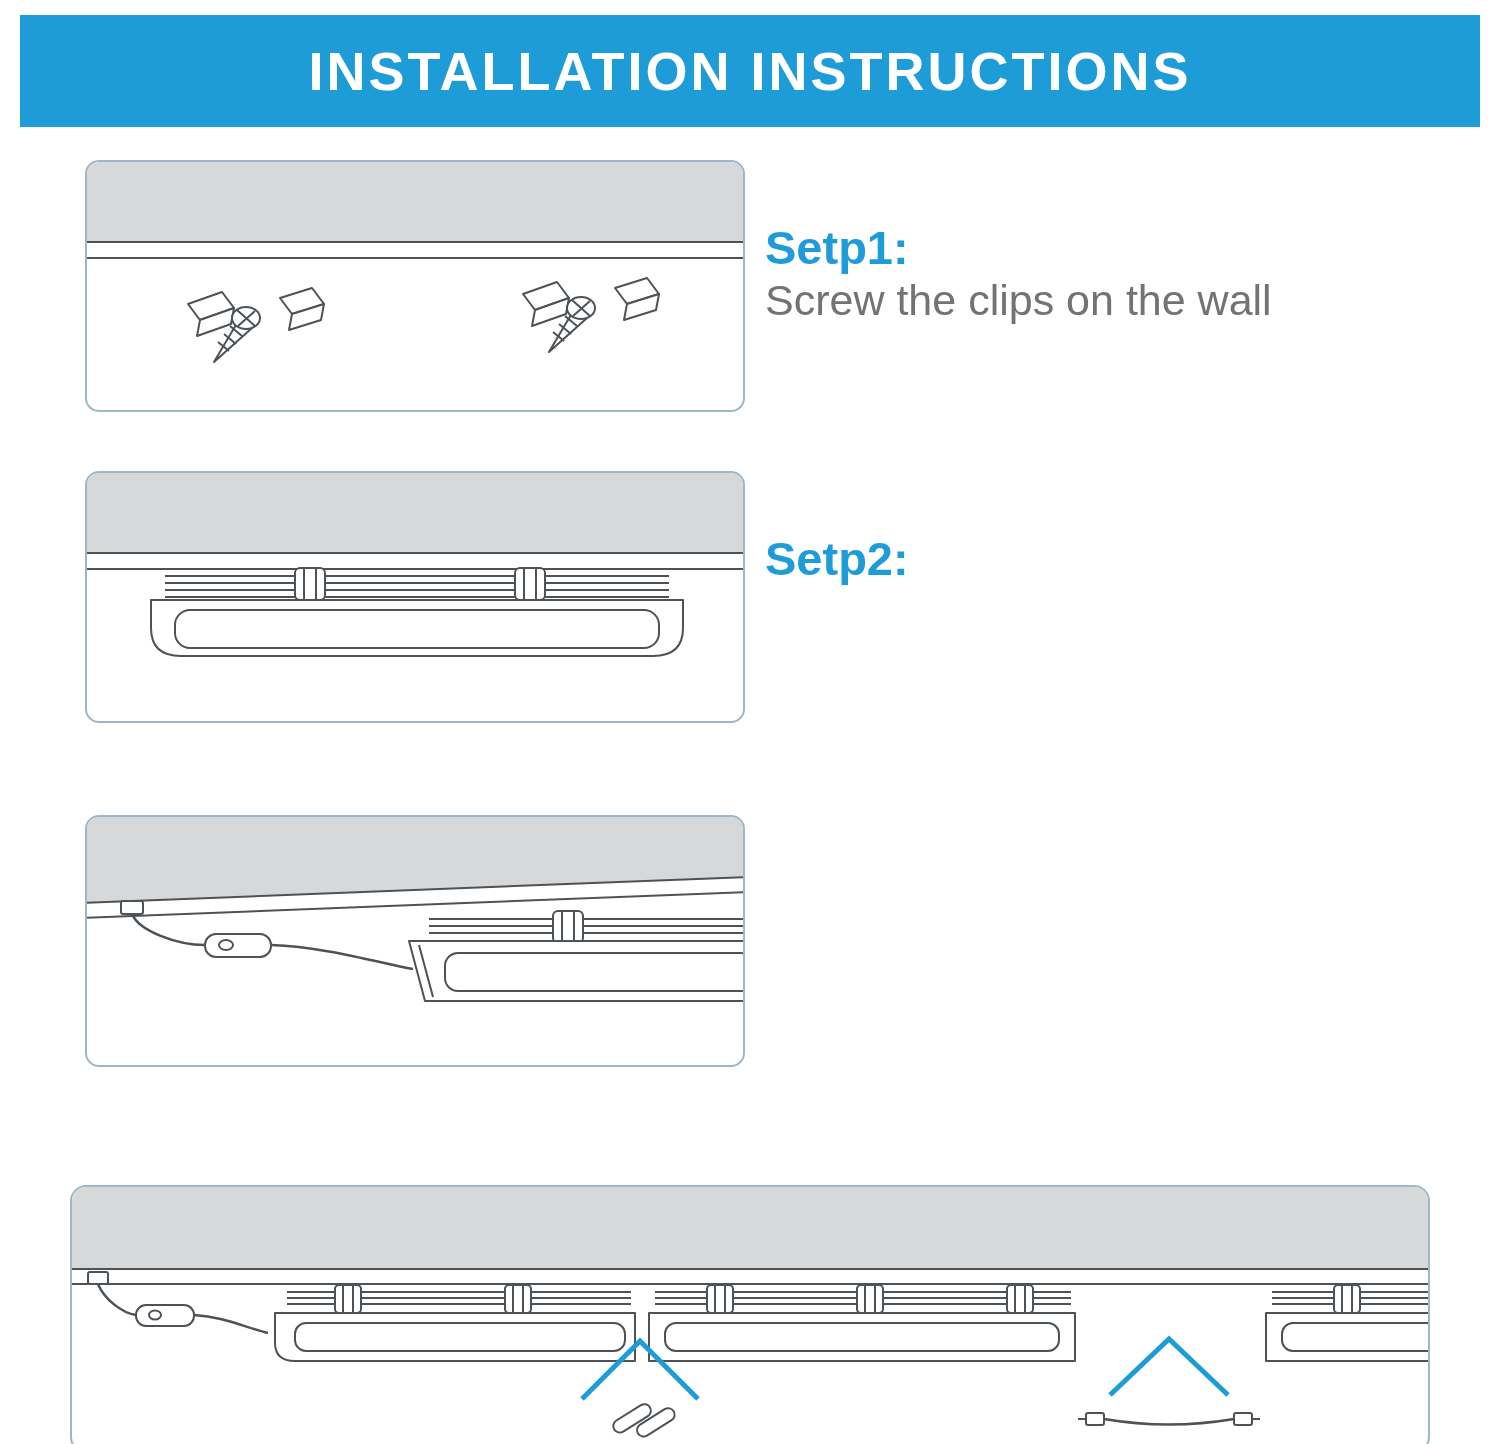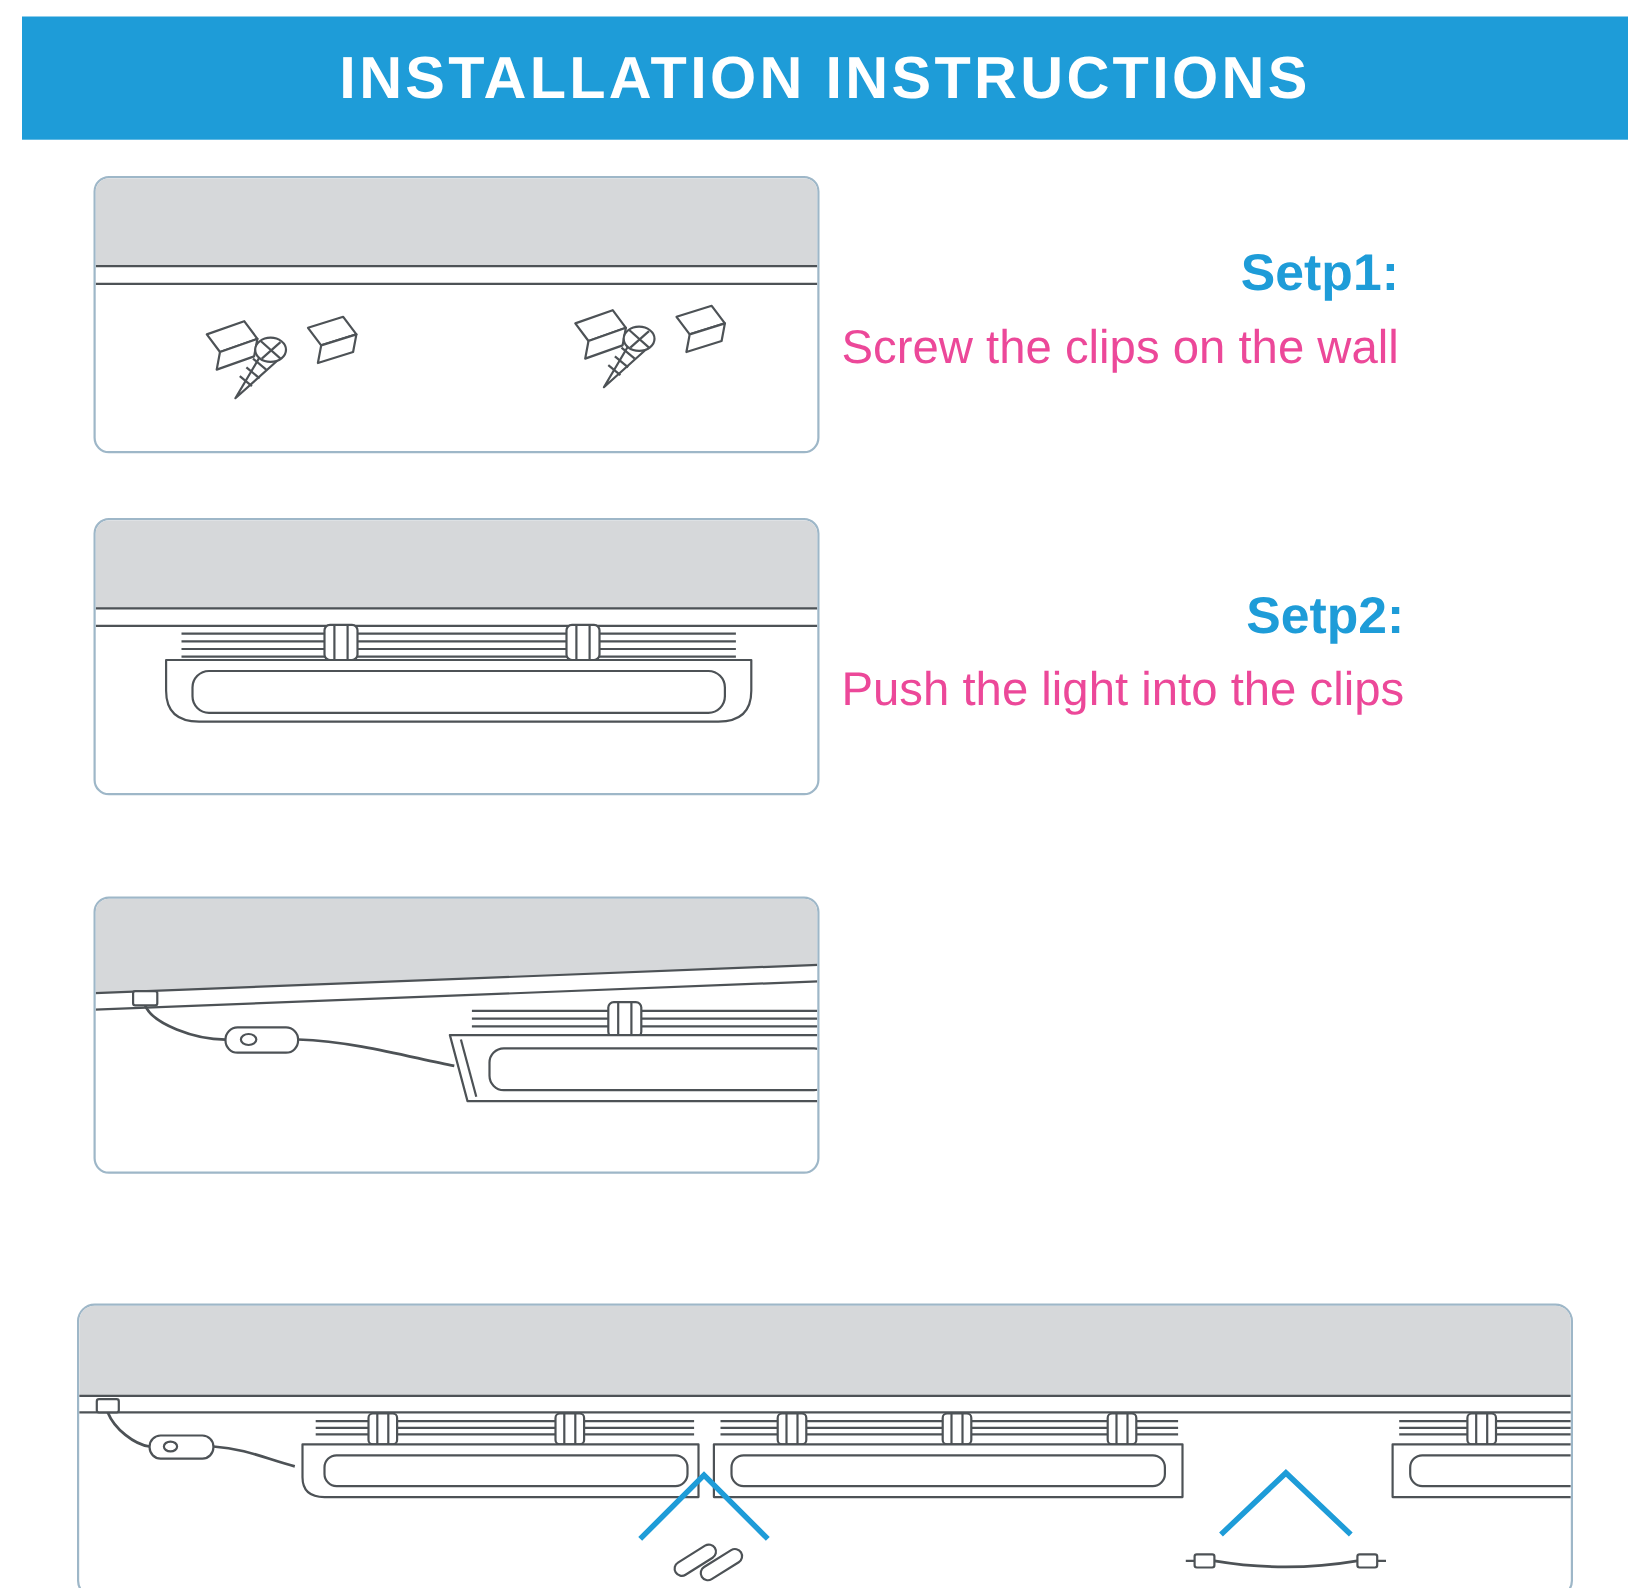--- a/index.html
+++ b/index.html
@@ -15,23 +15,23 @@
   .banner .title {
     color:#ffffff; font-size:54px; font-weight:bold; letter-spacing:3px; white-space:nowrap;
   }
   .step-row { position:absolute; left:85px; width:1400px; height:252px; }
   .row1 { top:160px; } .row2 { top:471px; } .row3 { top:815px; }
   .illus-box {
     position:absolute; left:0; top:0; width:660px; height:252px;
     border:2px solid #9EB7C8; border-radius:14px; overflow:hidden; background:#fff;
   }
   .illus-box svg { display:block; width:656px; height:248px; }
-  .step-text { position:absolute; left:680px; top:62px;text-align:right; }
+  .step-text { position:absolute; left:680px; top:62px; }
   .step-label { color:#1E9CD8; font-size:47px; font-weight:bold; line-height:1.1; }
-  .step-desc { color:#ec4899; font-size:43px; margin-top:18px; white-space:nowrap; }
+  .step-desc { color:#737373; font-size:43px; margin-top:2px; white-space:nowrap; }
   .bottom-box {
     position:absolute; left:70px; top:1185px; width:1360px; height:268px;
     border:2px solid #9EB7C8; border-radius:16px; overflow:hidden; background:#fff;
   }
   .bottom-box svg { display:block; width:1356px; height:260px; }
   .ln { stroke:#4D5256; stroke-width:2; }
   .shape { fill:#ffffff; stroke:#4D5256; stroke-width:2; stroke-linejoin:round; }
 </style>
 </head>
 <body>
@@ -101,21 +101,20 @@
           <line class="ln" x1="377" y1="-2" x2="377" y2="30"></line>
           <line class="ln" x1="389" y1="-2" x2="389" y2="30"></line>
         </g>
         <path class="shape" d="M4,30 L536,30 L536,58 Q536,86 506,86 L34,86 Q4,86 4,58 Z" stroke-width="2.5"></path>
         <rect x="28" y="40" width="484" height="38" rx="15" fill="none" stroke="#4D5256" stroke-width="2"></rect>
       </g>
     </svg>
   </div>
   <div class="step-text">
     <div class="step-label">Setp2:</div>
-    <div class="step-desc">Push the light into the clips</div>
   </div>
 </div>
 
 <div class="step-row row3">
   <div class="illus-box">
     <svg viewBox="0 0 656 248">
       <polygon points="-4,-4 660,-4 660,60 -4,86" fill="#D6D8DA"></polygon>
       <line class="ln" x1="-4" y1="86" x2="660" y2="60" stroke-width="2.5"></line>
       <line class="ln" x1="-4" y1="101" x2="660" y2="75"></line>
       <g transform="translate(298,88)">

